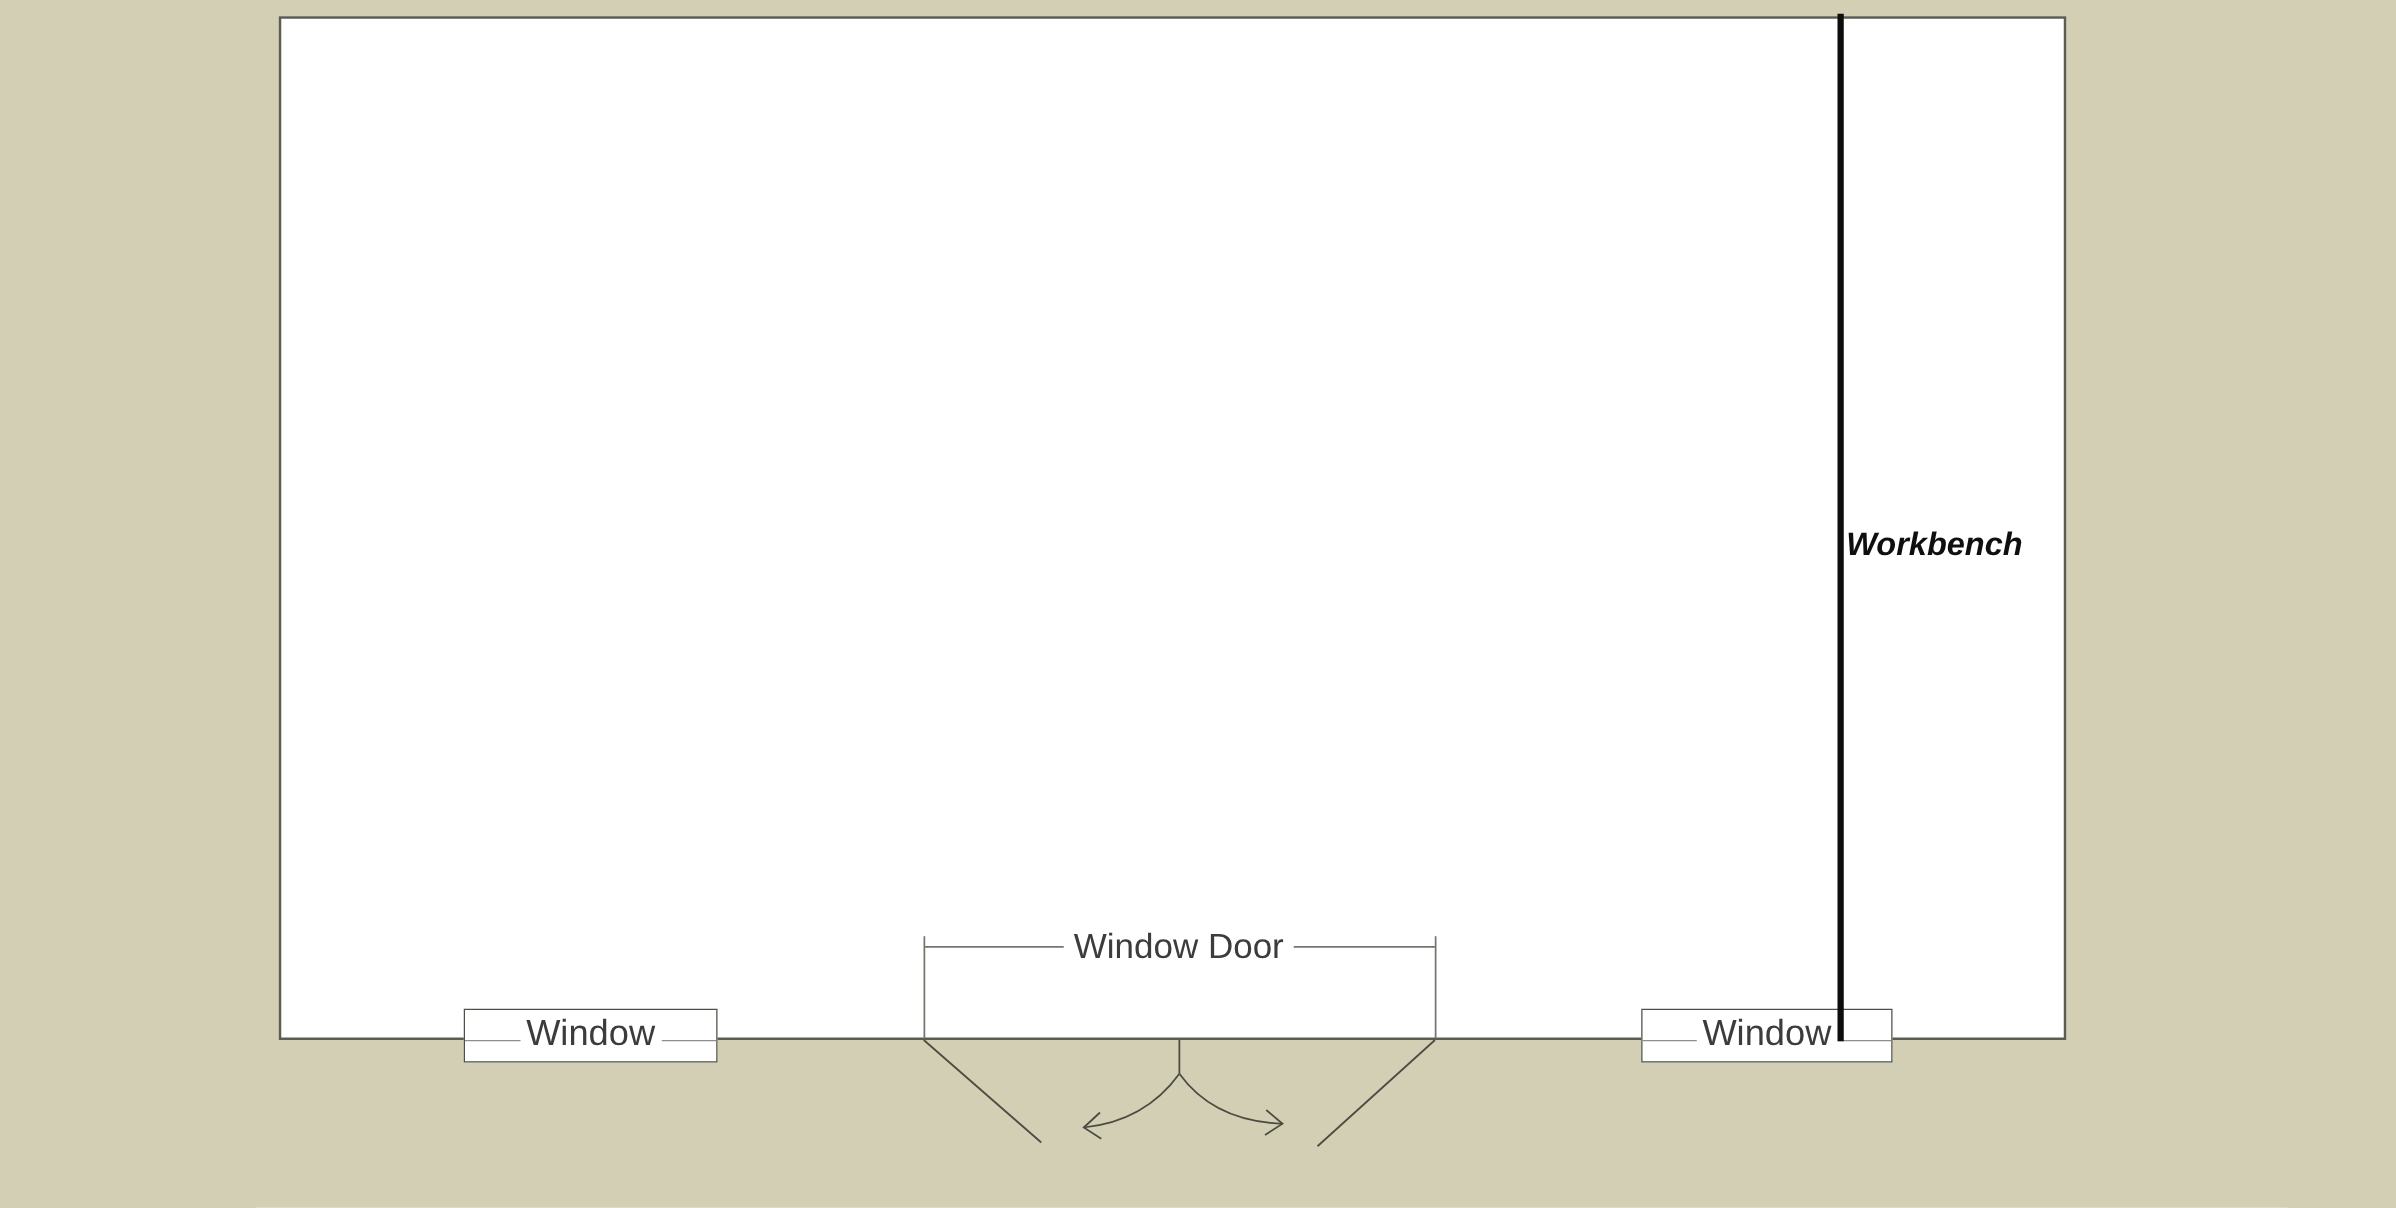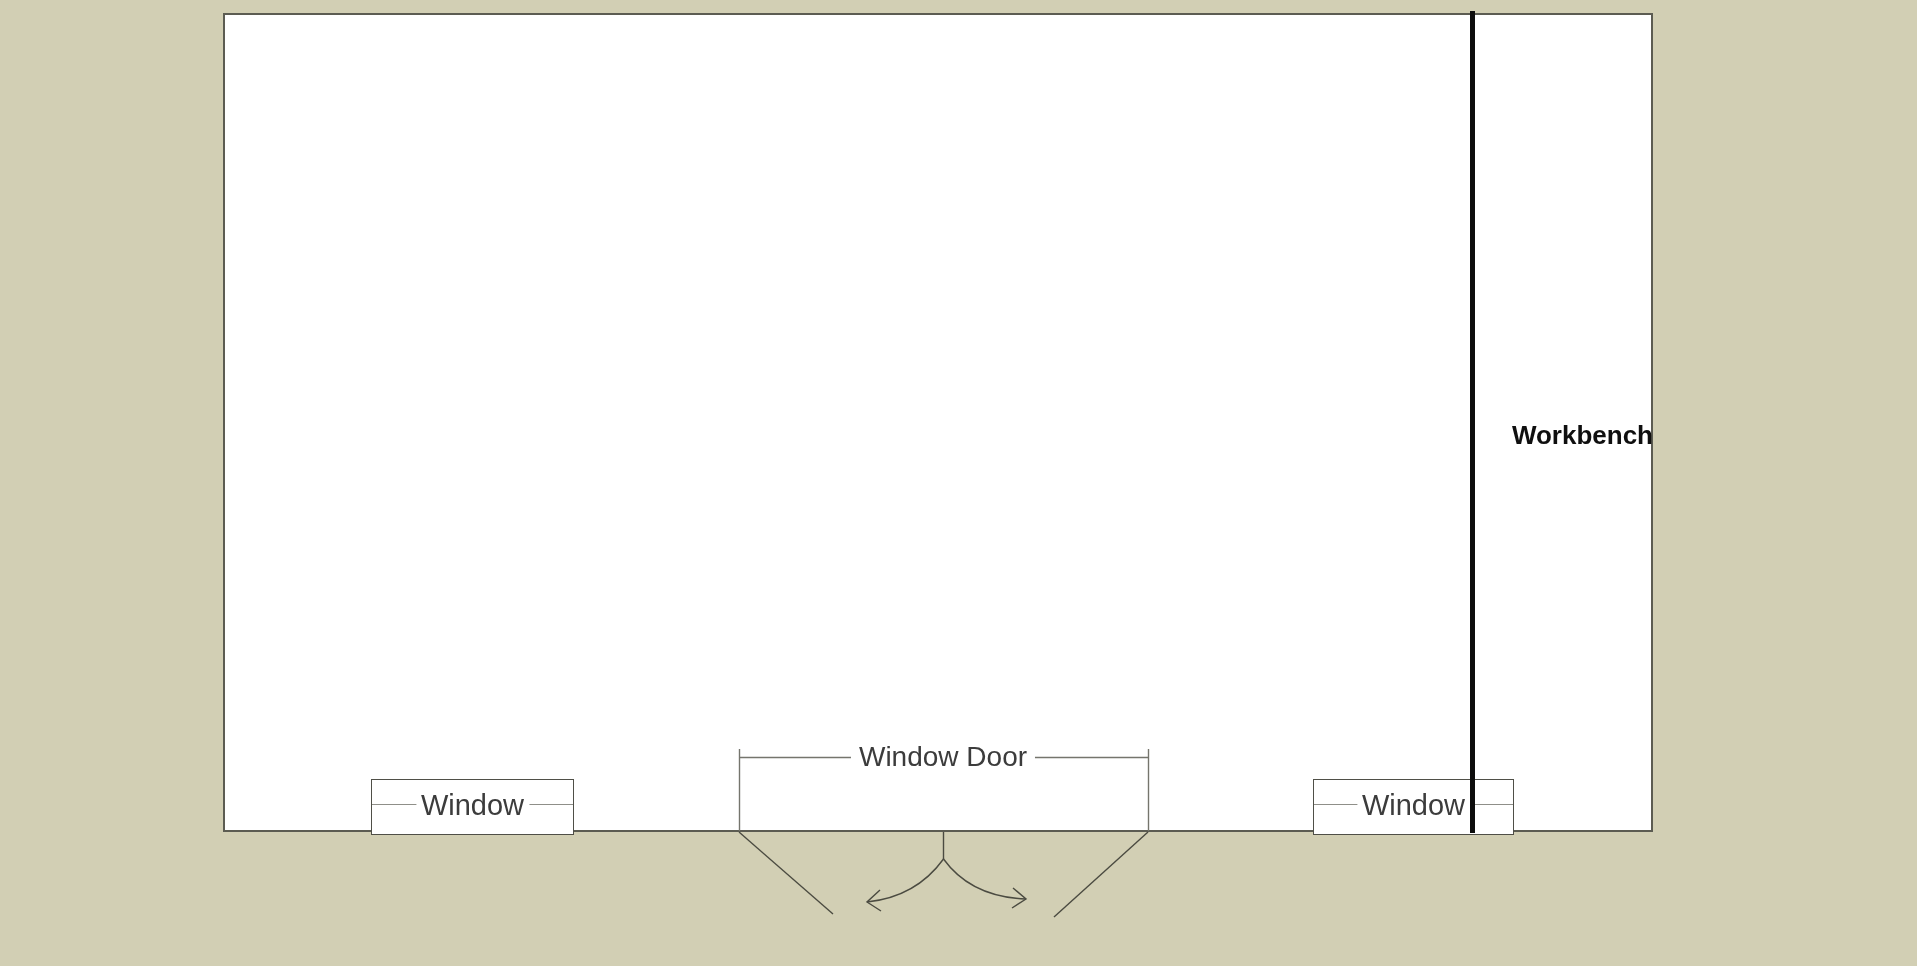--- a/index.html
+++ b/index.html
@@ -21,22 +21,22 @@
     left: 223px;
     top: 13px;
     width: 1430px;
     height: 819px;
     box-sizing: border-box;
     background: var(--room-fill, #ffffff);
     border: 2px solid var(--wall-outline, #5c5c52);
   }
   .window-box {
     position: absolute;
-    top: 779px;
-    height: 56px;
+    top: 807px;
+    height: 43px;
     box-sizing: border-box;
     background: var(--room-fill, #ffffff);
     border: 1px solid var(--fixture-outline, #4f4f47);
   }
   .window-left  { left: 371px; width: 203px; }
   .window-right { left: 1313px; width: 201px; }
   .window-midline {
     position: absolute;
     left: 0; right: 0;
     top: 24px;
@@ -59,25 +59,26 @@
     top: 11px;
     width: 5px;
     height: 822px;
     background: var(--divider, #0d0d0d);
   }
   .workbench-label {
     position: absolute;
     left: 1477px;
     top: 420px;
     width: 176px;
-    text-align: right;
+    text-align: left;
     font-size: 26px;
     font-weight: bold;
     color: var(--workbench-text, #0f0f0f);
     white-space: nowrap;
+    font-style: italic;
   }
   .door-svg {
     position: absolute;
     left: 0; top: 0;
     width: 1917px;
     height: 966px;
     pointer-events: none;
   }
   .door-svg .annot { stroke: var(--annotation-line, #75756d); stroke-width: 1.4; fill: none; }
   .door-svg .leaf  { stroke: var(--door-line, #4b4b41); stroke-width: 1.4; fill: none; }

